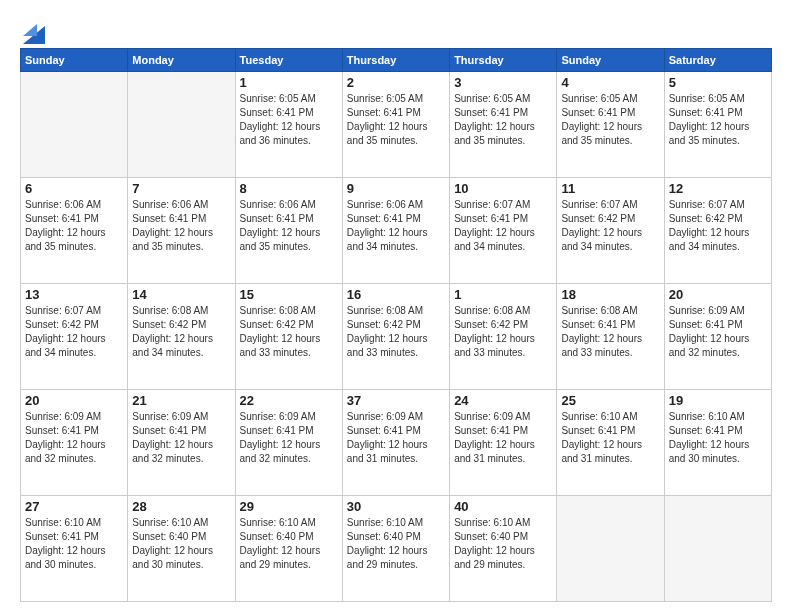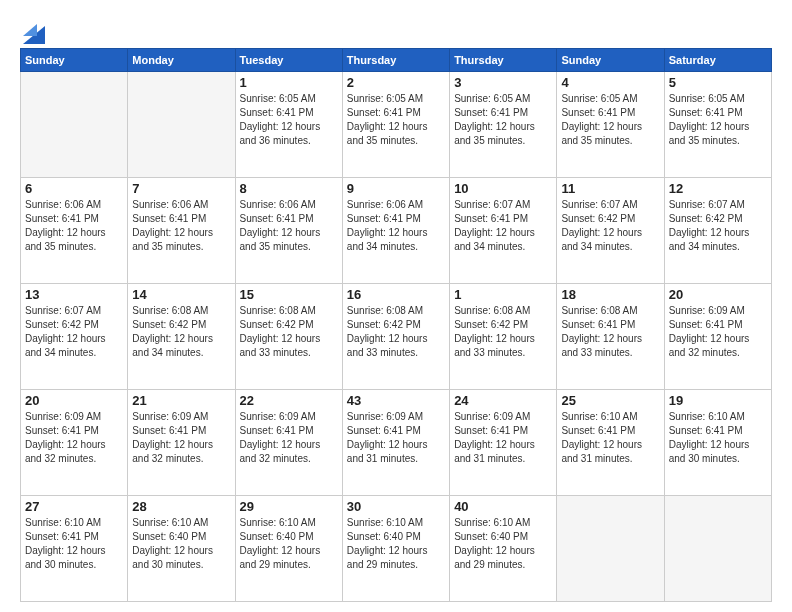--- a/index.html
+++ b/index.html
@@ -224,21 +224,21 @@
           </td>
           <td>
             <span class="day-number">21</span>
             <div class="day-info">Sunrise: 6:09 AM<br>Sunset: 6:41 PM<br>Daylight: 12 hours<br>and 32 minutes.</div>
           </td>
           <td>
             <span class="day-number">22</span>
             <div class="day-info">Sunrise: 6:09 AM<br>Sunset: 6:41 PM<br>Daylight: 12 hours<br>and 32 minutes.</div>
           </td>
           <td>
-            <span class="day-number">43</span>
+            <span class="day-number">37</span>
             <div class="day-info">Sunrise: 6:09 AM<br>Sunset: 6:41 PM<br>Daylight: 12 hours<br>and 31 minutes.</div>
           </td>
           <td>
             <span class="day-number">24</span>
             <div class="day-info">Sunrise: 6:09 AM<br>Sunset: 6:41 PM<br>Daylight: 12 hours<br>and 31 minutes.</div>
           </td>
           <td>
             <span class="day-number">25</span>
             <div class="day-info">Sunrise: 6:10 AM<br>Sunset: 6:41 PM<br>Daylight: 12 hours<br>and 31 minutes.</div>
           </td>

